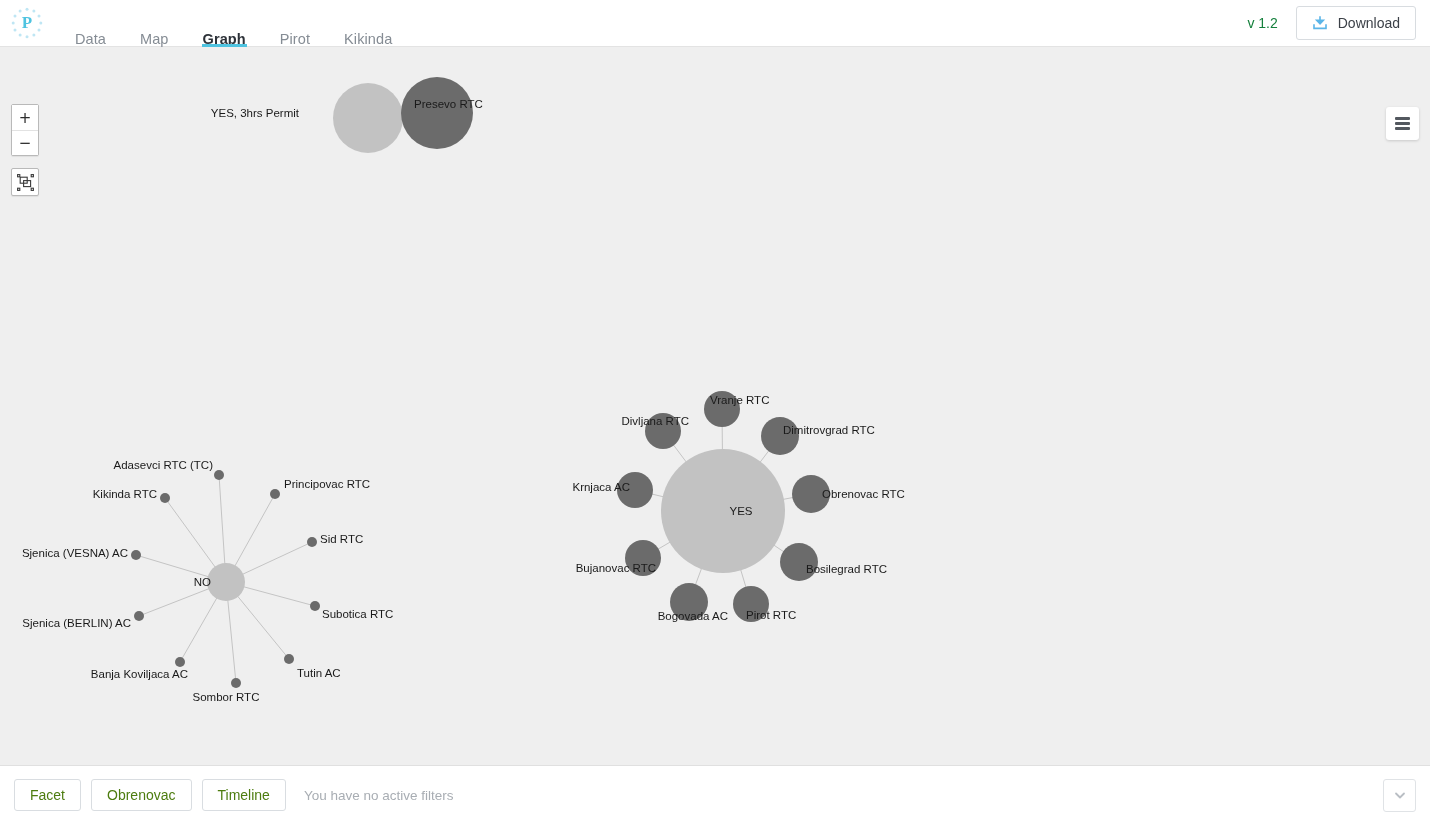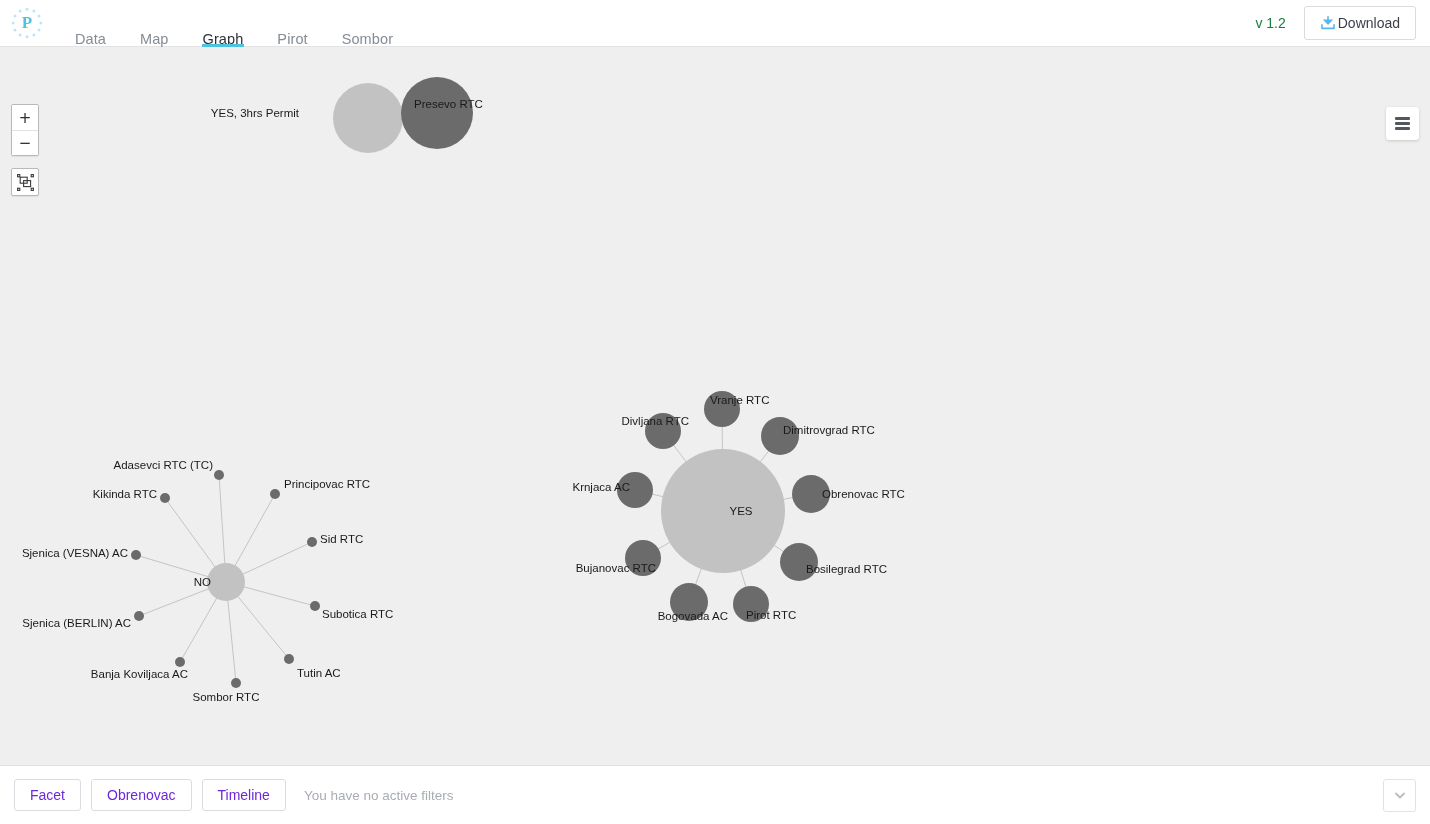--- a/index.html
+++ b/index.html
@@ -42,34 +42,34 @@
   .nav-tab {
     position: relative;
     height: 47px;
     display: flex; align-items: flex-end;
     padding: 0 17px;
     font-size: 14.5px;
     color: #858c94;
     cursor: pointer;
     letter-spacing: .1px;
   }
-  .nav-tab.active { color: #2c3138; font-weight: normal; }
+  .nav-tab.active { color: #2c3138; font-weight: bold; }
   .nav-tab.active::after {
     content: "";
     position: absolute;
     left: 16px; right: 16px; bottom: 0;
     height: 3px; background: #4ec3e0;
   }
   .header-right {
     margin-left: auto;
     display: flex; align-items: center; gap: 18px;
   }
   .version { font-size: 14px; color: #15803d; }
   .download-btn {
-    display: flex; align-items: center; gap: 2px;
+    display: flex; align-items: center; gap: 10px;
     border: 1px solid #d8dce0;
     border-radius: 3px;
     background: #fff;
     height: 34px;
     padding: 0 15px;
     font-size: 14px; color: #3c4148;
     cursor: pointer;
   }
   .dl-icon { width: 16px; height: 16px; display: block; flex: none; }
 
@@ -133,21 +133,21 @@
     display: flex; align-items: center;
     padding: 0 14px;
     position: relative;
   }
   .f-btn {
     border: 1px solid #d9dde1;
     border-radius: 3px;
     background: #fff;
     height: 32px;
     padding: 0 15px;
-    font-size: 14px; color: #6d28d9;
+    font-size: 14px; color: #4d7c0f;
     cursor: pointer;
     margin-right: 10px;
     display: flex; align-items: center;
   }
   .filters-note {
     font-size: 13.5px; color: #a8adb3;
     margin-left: 8px;
     text-align: right;
   }
   .collapse-btn {
@@ -206,21 +206,21 @@
       <div class="nav-tab">
           <span>Map</span>
         </div>
       <div class="nav-tab active">
           <span>Graph</span>
         </div>
       <div class="nav-tab">
           <span>Pirot</span>
         </div>
       <div class="nav-tab">
-          <span>Sombor</span>
+          <span>Kikinda</span>
         </div>
     </div>
 
     <div class="header-right">
       <span class="version">v 1.2</span>
       <div class="download-btn">
         <svg class="dl-icon" viewBox="0 0 16 16">
           <path d="M8 1.2 L8 7.2 M8 8.8 L4.7 5.4 L11.3 5.4 Z" stroke="#5bb5e8" stroke-width="1.6" fill="#5bb5e8"></path>
           <path d="M2 9.2 L2 13.4 L14 13.4 L14 9.2" stroke="#5bb5e8" stroke-width="1.6" fill="none"></path>
         </svg>

